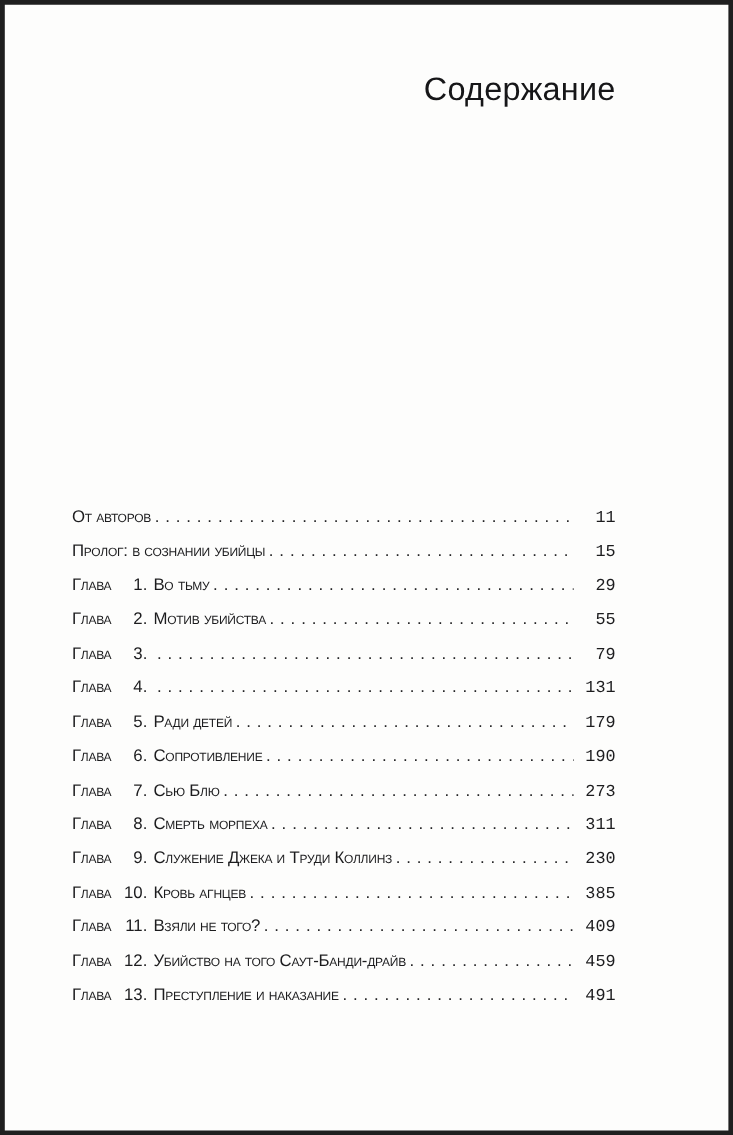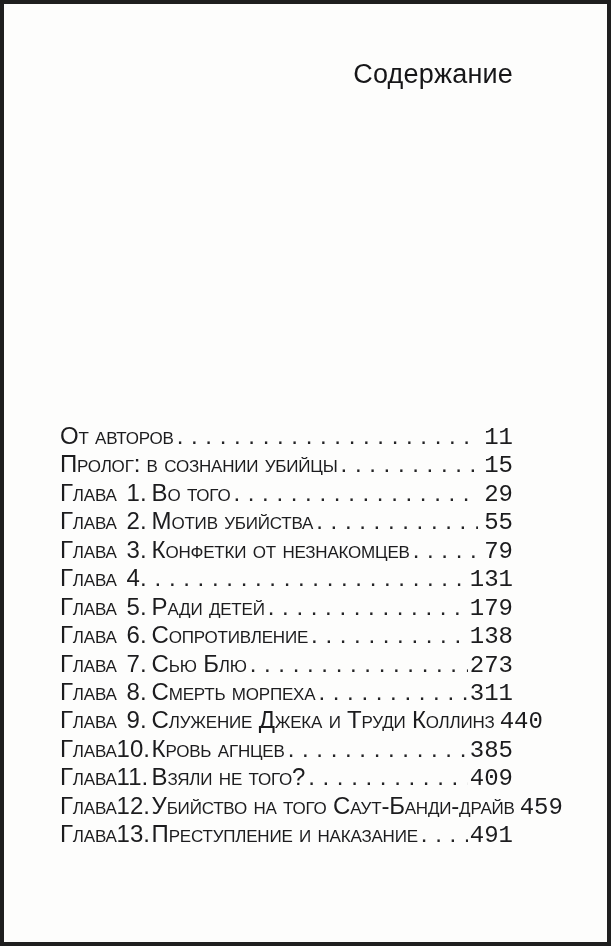--- a/index.html
+++ b/index.html
@@ -36,21 +36,21 @@
   .toc {
     position: absolute;
     top: 418px;
     left: 56px;
     right: 94px;
   }
   .toc-row {
     display: flex;
     align-items: baseline;
     height: 28.45px;
-    font-size: 24px;
+    font-size: 14px;
     font-variant: small-caps;
     white-space: nowrap;
   }
   .chap {
     flex: none;
     letter-spacing: -0.2px;
   }
   .num {
     flex: none;
     width: 30px;
@@ -92,37 +92,36 @@
   <div class="toc-row">
 
     <span class="ttl">Пролог: в сознании убийцы</span>
     <span class="leader">. . . . . . . . . . . . . . . . . . . . . . . . . . . . . . . . . . . . . . . . . . . . . . . . . . . . . . . . . . . . . . . . . . . . . . . . . . . . . . . . . . . . . . . . . . </span>
     <span class="pg">15</span>
   </div>
 
   <div class="toc-row">
     <span class="chap">Глава</span>
     <span class="num">1.</span>
-    <span class="ttl">Во того</span>
+    <span class="ttl">Во тьму</span>
     <span class="leader">. . . . . . . . . . . . . . . . . . . . . . . . . . . . . . . . . . . . . . . . . . . . . . . . . . . . . . . . . . . . . . . . . . . . . . . . . . . . . . . . . . . . . . . . . . </span>
     <span class="pg">29</span>
   </div>
 
   <div class="toc-row">
     <span class="chap">Глава</span>
     <span class="num">2.</span>
     <span class="ttl">Мотив убийства</span>
     <span class="leader">. . . . . . . . . . . . . . . . . . . . . . . . . . . . . . . . . . . . . . . . . . . . . . . . . . . . . . . . . . . . . . . . . . . . . . . . . . . . . . . . . . . . . . . . . . </span>
     <span class="pg">55</span>
   </div>
 
   <div class="toc-row">
     <span class="chap">Глава</span>
     <span class="num">3.</span>
-    <span class="ttl">Конфетки от незнакомцев</span>
     <span class="leader">. . . . . . . . . . . . . . . . . . . . . . . . . . . . . . . . . . . . . . . . . . . . . . . . . . . . . . . . . . . . . . . . . . . . . . . . . . . . . . . . . . . . . . . . . . </span>
     <span class="pg">79</span>
   </div>
 
   <div class="toc-row">
     <span class="chap">Глава</span>
     <span class="num">4.</span>
     <span class="leader">. . . . . . . . . . . . . . . . . . . . . . . . . . . . . . . . . . . . . . . . . . . . . . . . . . . . . . . . . . . . . . . . . . . . . . . . . . . . . . . . . . . . . . . . . . </span>
     <span class="pg">131</span>
   </div>
@@ -133,21 +132,21 @@
     <span class="ttl">Ради детей</span>
     <span class="leader">. . . . . . . . . . . . . . . . . . . . . . . . . . . . . . . . . . . . . . . . . . . . . . . . . . . . . . . . . . . . . . . . . . . . . . . . . . . . . . . . . . . . . . . . . . </span>
     <span class="pg">179</span>
   </div>
 
   <div class="toc-row">
     <span class="chap">Глава</span>
     <span class="num">6.</span>
     <span class="ttl">Сопротивление</span>
     <span class="leader">. . . . . . . . . . . . . . . . . . . . . . . . . . . . . . . . . . . . . . . . . . . . . . . . . . . . . . . . . . . . . . . . . . . . . . . . . . . . . . . . . . . . . . . . . . </span>
-    <span class="pg">138</span>
+    <span class="pg">190</span>
   </div>
 
   <div class="toc-row">
     <span class="chap">Глава</span>
     <span class="num">7.</span>
     <span class="ttl">Сью Блю</span>
     <span class="leader">. . . . . . . . . . . . . . . . . . . . . . . . . . . . . . . . . . . . . . . . . . . . . . . . . . . . . . . . . . . . . . . . . . . . . . . . . . . . . . . . . . . . . . . . . . </span>
     <span class="pg">273</span>
   </div>
 
@@ -157,21 +156,21 @@
     <span class="ttl">Смерть морпеха</span>
     <span class="leader">. . . . . . . . . . . . . . . . . . . . . . . . . . . . . . . . . . . . . . . . . . . . . . . . . . . . . . . . . . . . . . . . . . . . . . . . . . . . . . . . . . . . . . . . . . </span>
     <span class="pg">311</span>
   </div>
 
   <div class="toc-row">
     <span class="chap">Глава</span>
     <span class="num">9.</span>
     <span class="ttl">Служение Джека и Труди Коллинз</span>
     <span class="leader">. . . . . . . . . . . . . . . . . . . . . . . . . . . . . . . . . . . . . . . . . . . . . . . . . . . . . . . . . . . . . . . . . . . . . . . . . . . . . . . . . . . . . . . . . . </span>
-    <span class="pg">440</span>
+    <span class="pg">230</span>
   </div>
 
   <div class="toc-row">
     <span class="chap">Глава</span>
     <span class="num">10.</span>
     <span class="ttl">Кровь агнцев</span>
     <span class="leader">. . . . . . . . . . . . . . . . . . . . . . . . . . . . . . . . . . . . . . . . . . . . . . . . . . . . . . . . . . . . . . . . . . . . . . . . . . . . . . . . . . . . . . . . . . </span>
     <span class="pg">385</span>
   </div>
 

